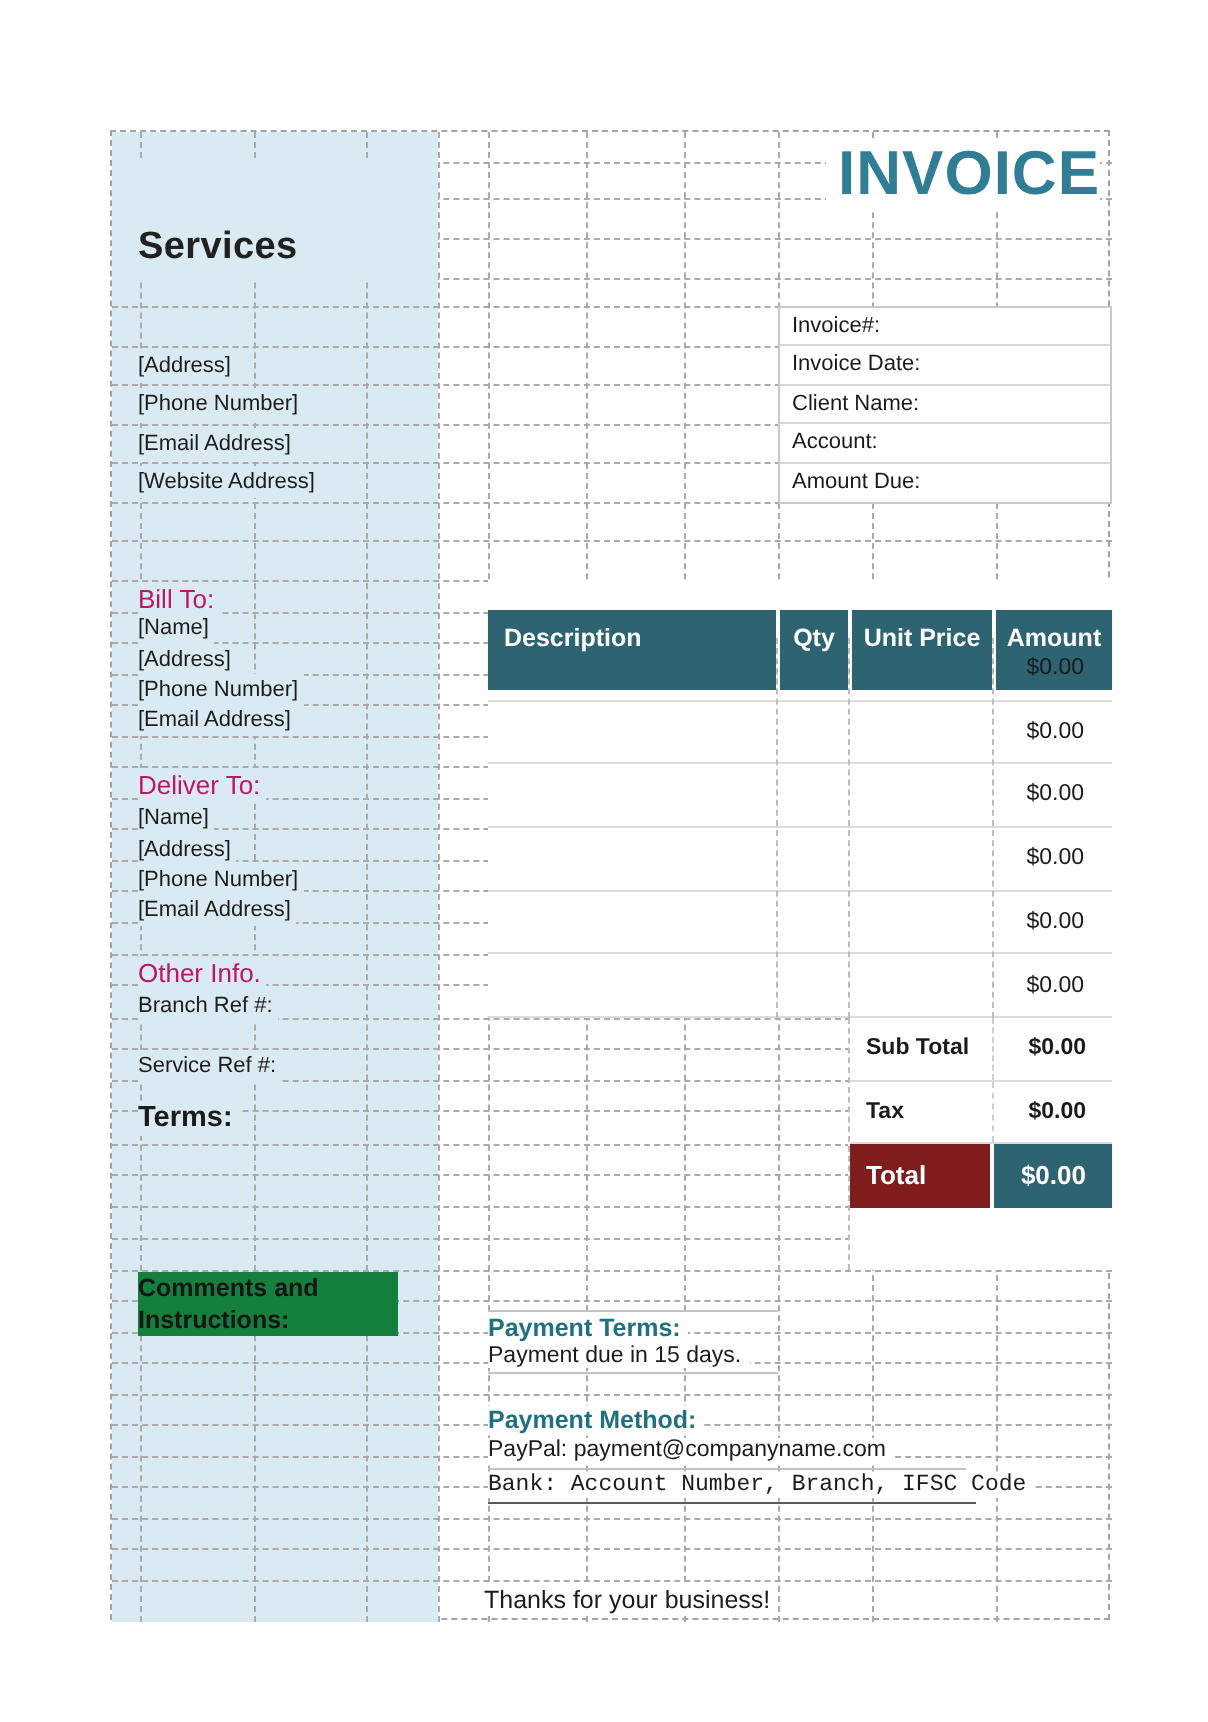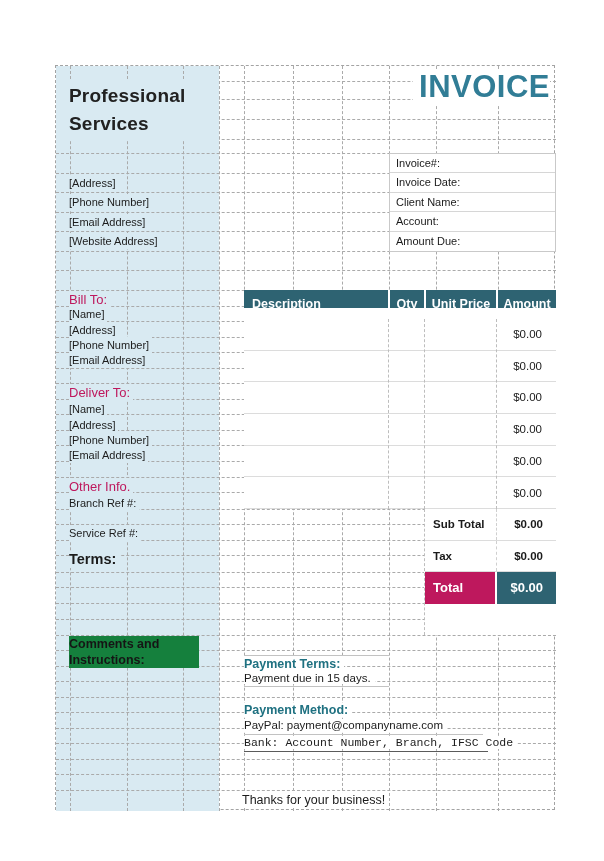--- a/index.html
+++ b/index.html
@@ -33,21 +33,21 @@
   #info-box { left:333px; top:87px; width:167px; height:99px; background:#ffffff;
               border:1px solid #c9c9c9; }
   .info-row { height:19.4px; border-bottom:1px solid #d6d6d6; font-size:11px;
               line-height:19px; padding-left:6px; color:#1a1a1a; }
   .info-row:last-child { border-bottom:none; }
 
   
   #items { left:188px; top:224px; width:312px; height:345px; }
   #items-white { position:absolute; left:0; top:0; width:312px; height:219px;
                  background:#ffffff; }
-  #items-header { position:absolute; left:0; top:0; width:312px; height:18px;
+  #items-header { position:absolute; left:0; top:15px; width:312px; height:40px;
                   display:flex; }
   .hcell { background:#2e6372; color:#ffffff; font-size:12.5px; font-weight:700;
            line-height:29px; }
   .hc-desc { width:144px; padding-left:8px; }
   .hc-qty { width:34px; margin-left:2px; text-align:center; }
   .hc-up  { width:70px; margin-left:2px; text-align:center; }
   .hc-amt { width:58px; margin-left:2px; text-align:center; }
   .irow { position:absolute; left:0; width:312px; height:31.7px;
           border-bottom:1px solid #dcdcdc; }
   .irow .amt { position:absolute; right:0; width:58px; top:0; height:100%;
@@ -60,21 +60,21 @@
   #summary { position:absolute; left:180px; top:219px; width:132px; height:126px;
              background:#ffffff; border-left:1px dashed #bdbdbd; }
   .srow { position:relative; height:31.5px; border-bottom:1px solid #dcdcdc;
           display:flex; }
   .srow .slabel { width:72px; font-size:11.5px; font-weight:600; color:#1a1a1a;
                   line-height:31px; padding-left:8px;
                   border-right:1px dashed #cfcfcf; }
   .srow .sval { width:59px; text-align:right; padding-right:13px; font-size:11.5px;
                 font-weight:600; color:#1a1a1a; line-height:31px; }
   .srow.total { border-bottom:none; }
-  .srow.total .slabel { background:#be185d; color:#ffffff; font-size:13px;
+  .srow.total .slabel { background:#7f1d1d; color:#ffffff; font-size:13px;
                         font-weight:700; border-right:2px solid #ffffff; }
   .srow.total .sval { background:#2e6372; color:#ffffff; font-size:13px;
                       font-weight:700; }
 
   
   .pay-head { font-size:12.5px; font-weight:700; color:#1f7181;
               background:#ffffff; padding-right:4px; }
   .pay-body { font-size:11.5px; color:#1b1b1b; background:#ffffff;
               padding-right:4px; }
   .rule { position:absolute; z-index:2; height:0; }
@@ -141,21 +141,21 @@
       <div class="gl h" style="top: 646px;"></div>
       <div class="gl h" style="top: 662px;"></div>
       <div class="gl h" style="top: 677px;"></div>
       <div class="gl h" style="top: 693px;"></div>
       <div class="gl h" style="top: 708px;"></div>
       <div class="gl h" style="top: 724px;"></div>
     </div>
 
   <div class="patch" id="company-title">
     <div>
-      <span>Professional</span><br>
+      <br>
       <span>Services</span>
     </div>
   </div>
   <div class="patch bluebg ph lx" style="top:109px;">[Address]</div>
   <div class="patch bluebg ph lx" style="top:128px;">[Phone Number]</div>
   <div class="patch bluebg ph lx" style="top:148px;">[Email Address]</div>
   <div class="patch bluebg ph lx" style="top:167px;">[Website Address]</div>
 
   <div class="patch" id="invoice-title">INVOICE</div>
 

